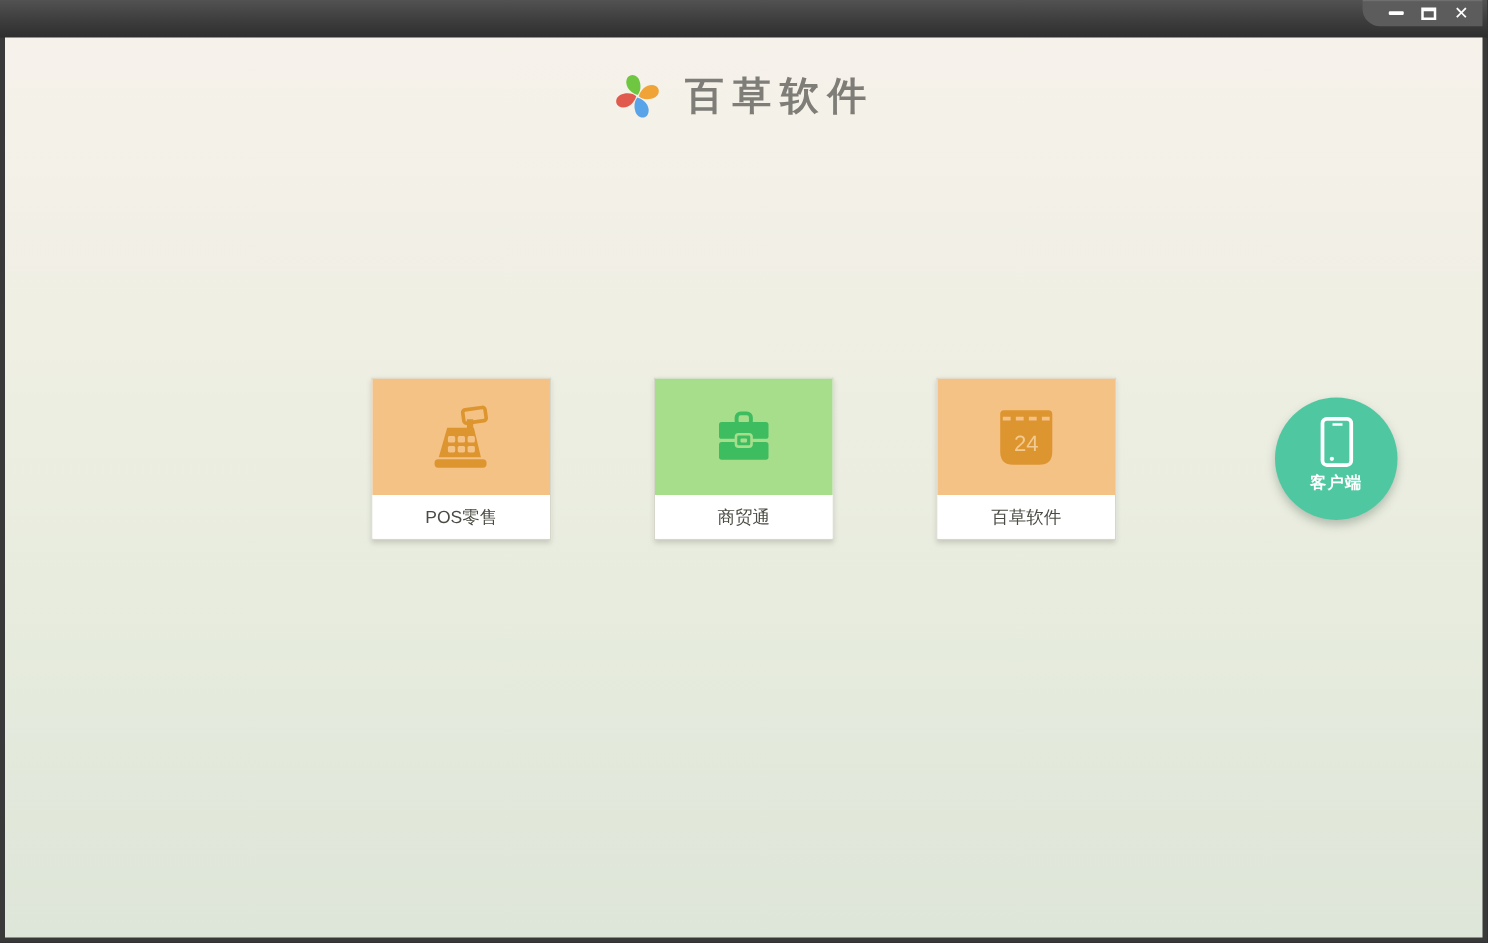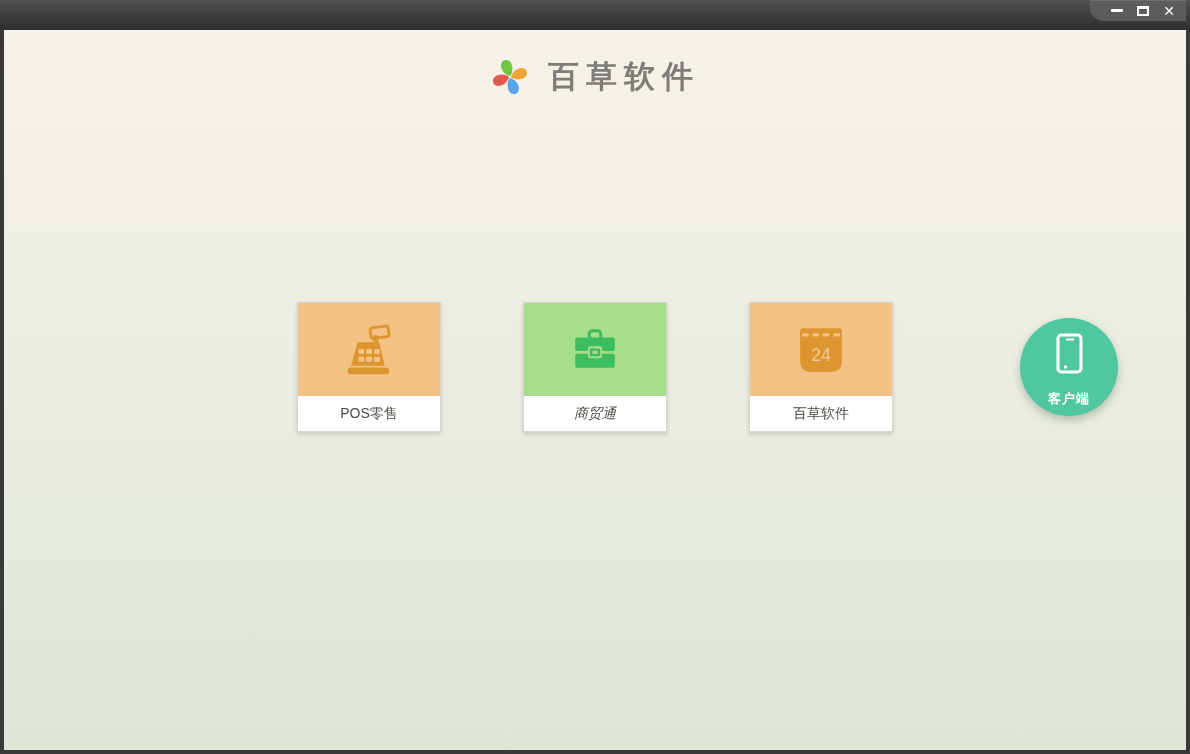--- a/index.html
+++ b/index.html
@@ -31,36 +31,36 @@
   .logo-mark { width:40px; height:40px; }
   .app-title { font-family:"DejaVu Serif","Liberation Serif",serif;
                font-size:31px; color:#7e7d77; letter-spacing:7px; font-weight:700; }
 
   
   .card { position:absolute; top:272px; width:144px; height:130px;
           border:1px solid #d7d6cb; background:#fff;
           box-shadow:0 2px 4px rgba(110,110,95,.28);
           display:flex; flex-direction:column; cursor:pointer; }
   .card-pos   { left:293px; }
-  .card-trade { left:519px;font-style:italic; }
+  .card-trade { left:519px; }
   .card-lean  { left:745px; }
   .card-art { height:93px; display:flex; align-items:center; justify-content:center; }
   .art-orange { background:#f5c286; }
   .art-green  { background:#a7de8c; }
   .card-label { flex:1; display:flex; align-items:center; justify-content:center;
                 font-size:14px; color:#4b4b45; background:#fff; }
 
   
   .client-btn { position:absolute; left:1016px; top:288px; width:98px; height:98px;
                 border-radius:50%; background:#4fc8a2;
                 box-shadow:0 4px 8px rgba(90,110,95,.38);
                 display:flex; flex-direction:column; align-items:center;
                 cursor:pointer; }
   .client-btn .phone { margin-top:15px; }
-  .client-label { margin-top:16px; color:#fff; font-size:13px; font-weight:bold;
+  .client-label { margin-top:3px; color:#fff; font-size:13px; font-weight:bold;
                   letter-spacing:1px; }
 </style>
 </head>
 <body>
 
 <div class="window">
 
   <div class="titlebar">
     <div class="win-controls">
       <button class="winbtn">

